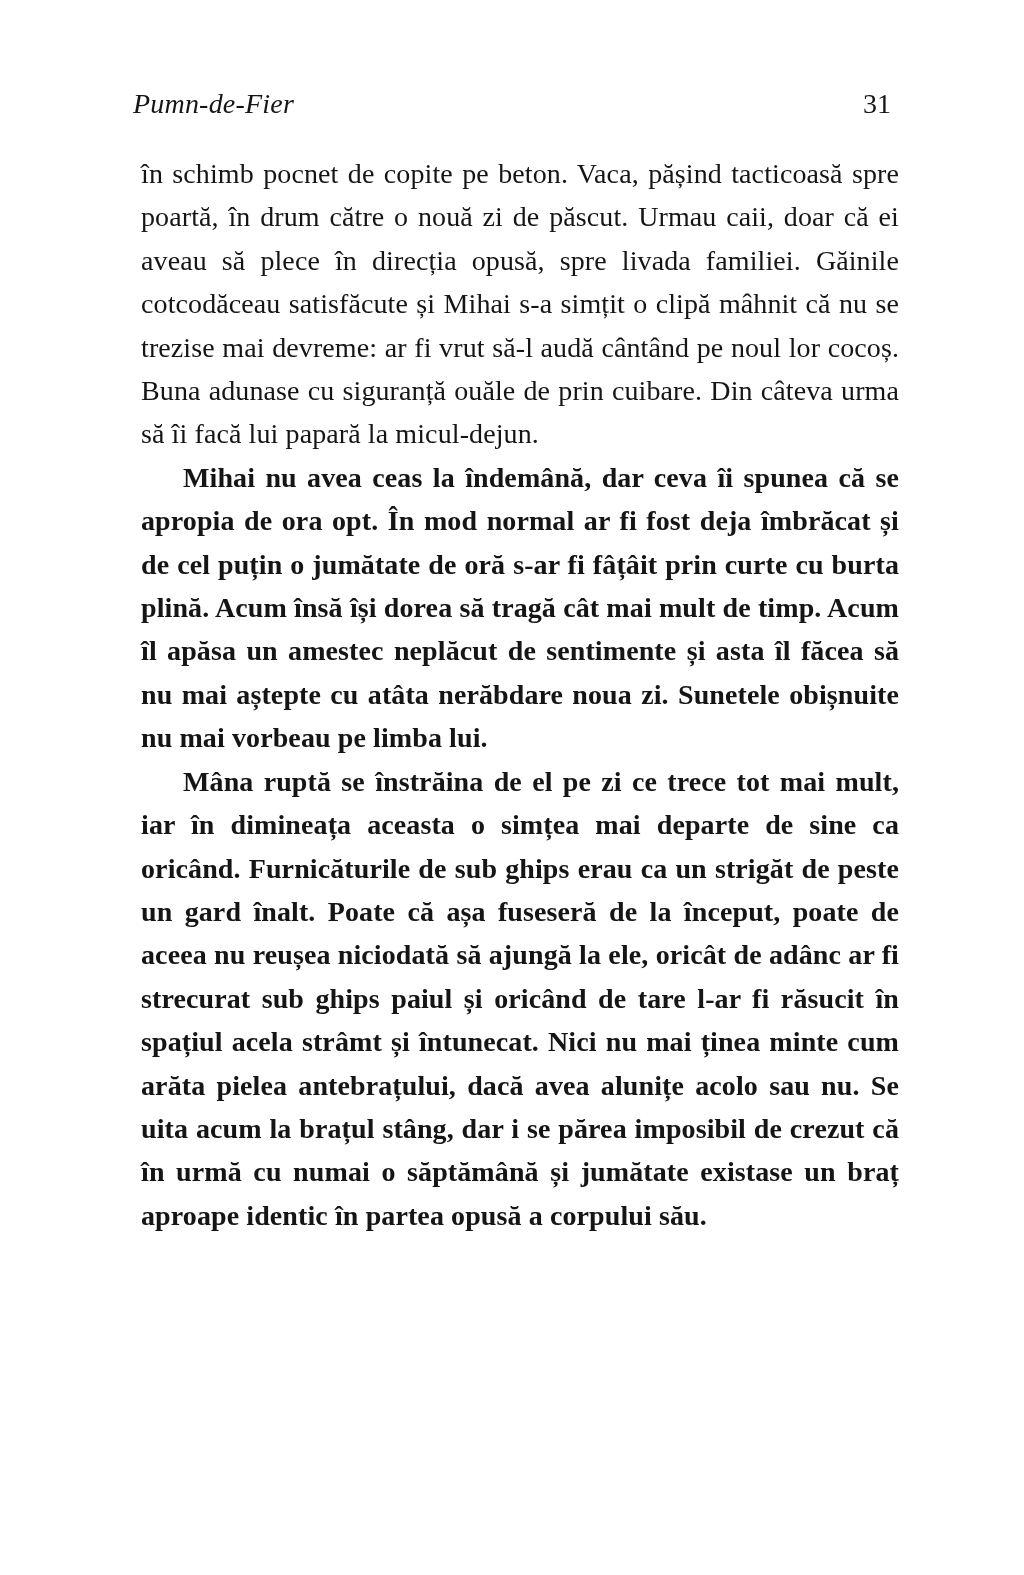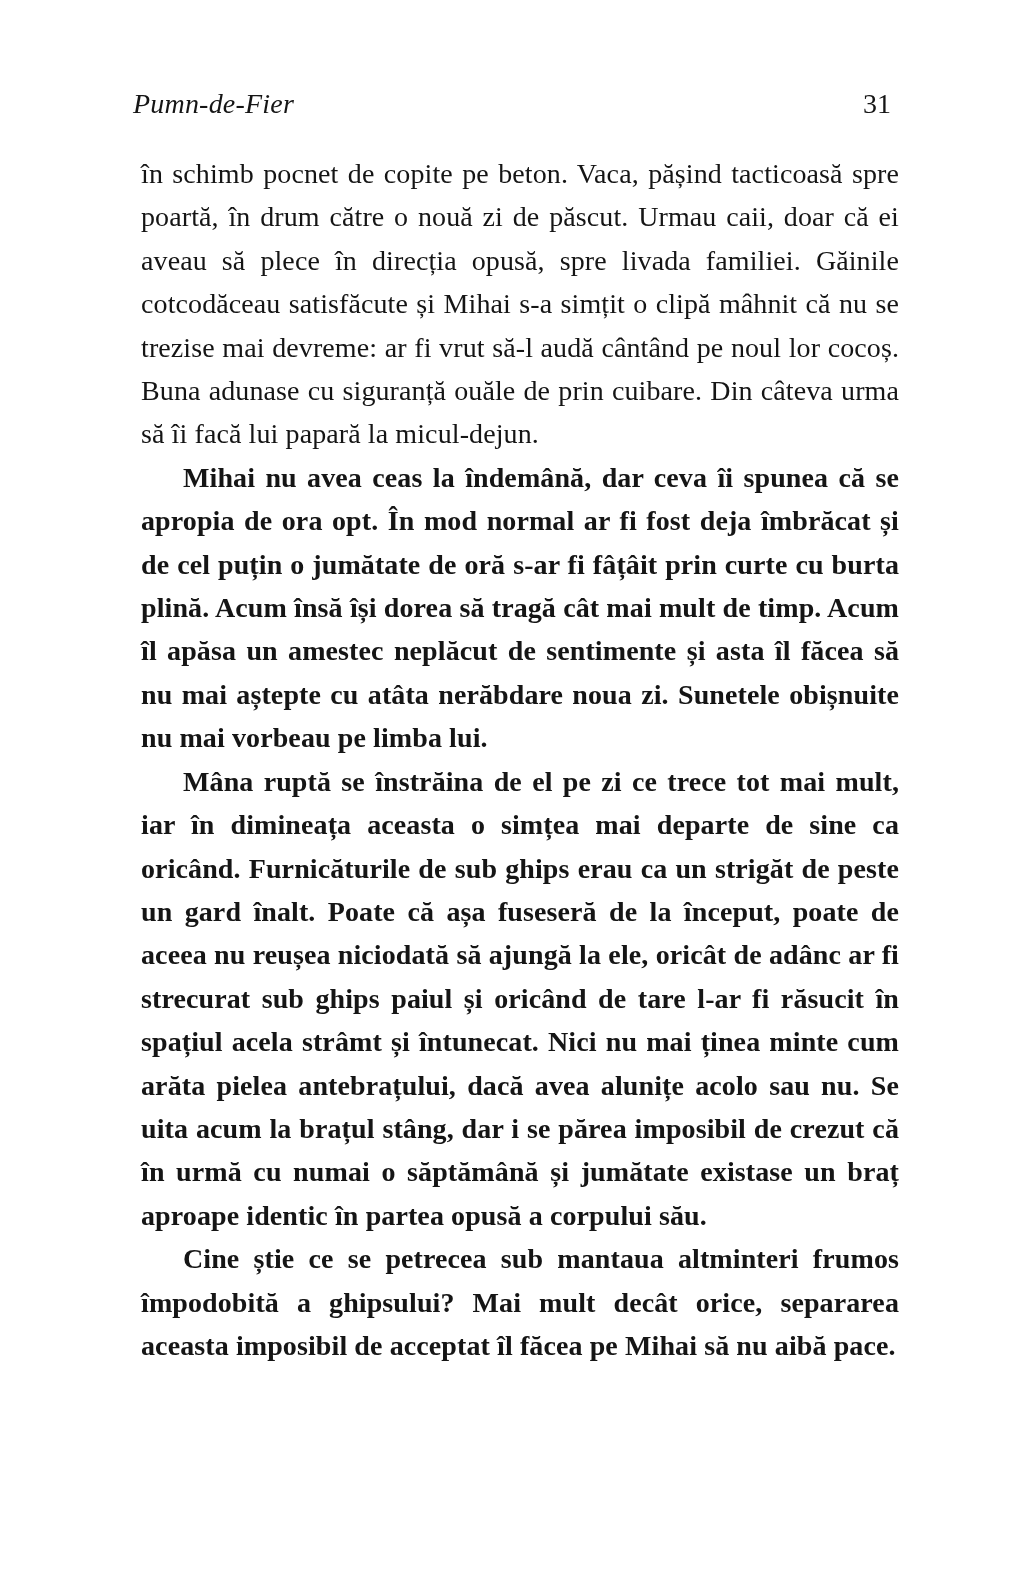--- a/index.html
+++ b/index.html
@@ -61,16 +61,15 @@
 
   <div class="header">
     <span class="running-title">Pumn-de-Fier</span>
     <span class="page-number">31</span>
   </div>
 
   <div class="body-text">
     <p class="para">în schimb pocnet de copite pe beton. Vaca, pășind tacticoasă spre poartă, în drum către o nouă zi de păscut. Urmau caii, doar că ei aveau să plece în direcția opusă, spre livada familiei. Găinile cotcodăceau satisfăcute și Mihai s-a simțit o clipă mâhnit că nu se trezise mai devreme: ar fi vrut să-l audă cântând pe noul lor cocoș. Buna adunase cu siguranță ouăle de prin cuibare. Din câteva urma să îi facă lui papară la micul-dejun.</p>
     <p class="para indent">Mihai nu avea ceas la îndemână, dar ceva îi spunea că se apropia de ora opt. În mod normal ar fi fost deja îmbrăcat și de cel puțin o jumătate de oră s-ar fi fâțâit prin curte cu burta plină. Acum însă își dorea să tragă cât mai mult de timp. Acum îl apăsa un amestec neplăcut de sentimente și asta îl făcea să nu mai aștepte cu atâta nerăbdare noua zi. Sunetele obișnuite nu mai vorbeau pe limba lui.</p>
     <p class="para indent">Mâna ruptă se înstrăina de el pe zi ce trece tot mai mult, iar în dimineața aceasta o simțea mai departe de sine ca oricând. Furnicăturile de sub ghips erau ca un strigăt de peste un gard înalt. Poate că așa fuseseră de la început, poate de aceea nu reușea niciodată să ajungă la ele, oricât de adânc ar fi strecurat sub ghips paiul și oricând de tare l-ar fi răsucit în spațiul acela strâmt și întunecat. Nici nu mai ținea minte cum arăta pielea antebrațului, dacă avea alunițe acolo sau nu. Se uita acum la brațul stâng, dar i se părea imposibil de crezut că în urmă cu numai o săptămână și jumătate existase un braț aproape identic în partea opusă a corpului său.</p>
-    <p class="para indent">Cine știe ce se petrecea sub mantaua altminteri frumos împodobită a ghipsului? Mai mult decât orice, separarea aceasta imposibil de acceptat îl făcea pe Mihai să nu aibă pace.</p>
   </div>
 
 </div>
 
 </body></html>

